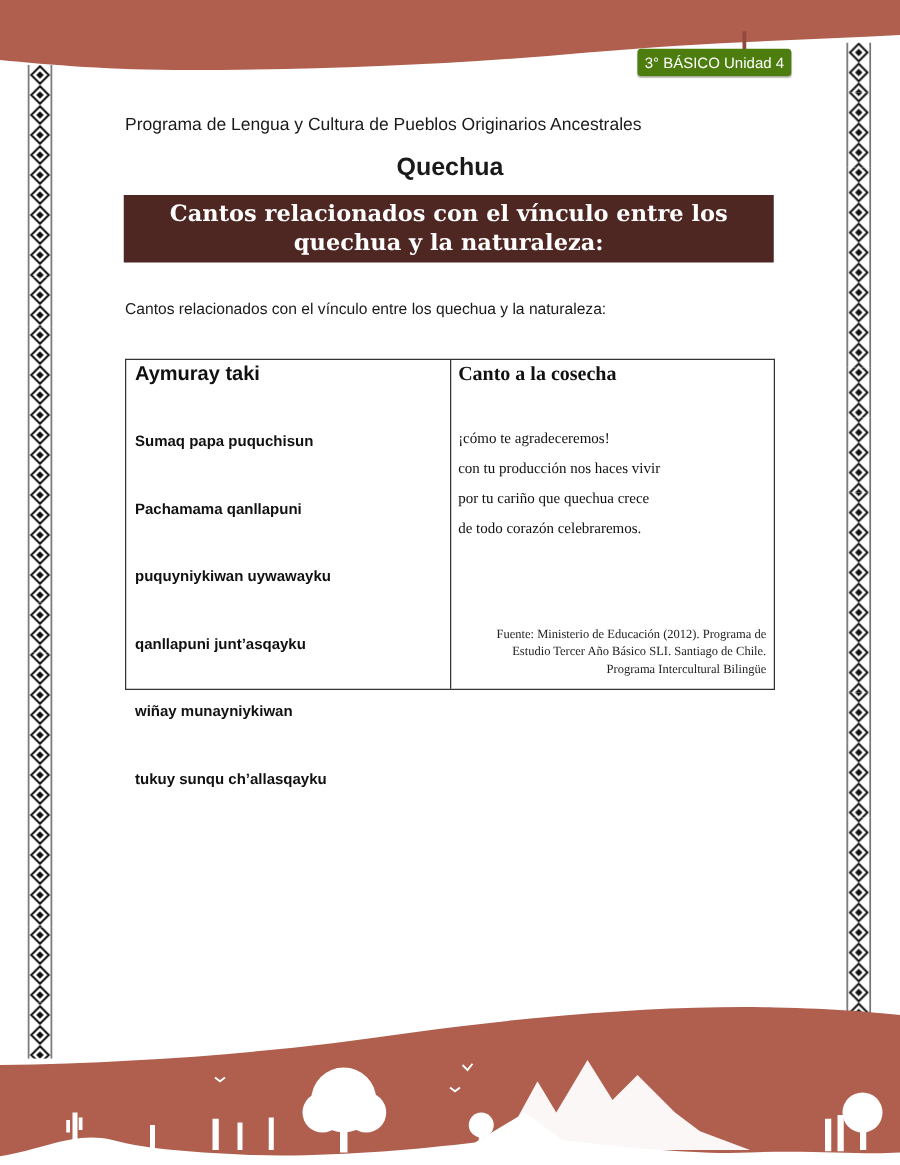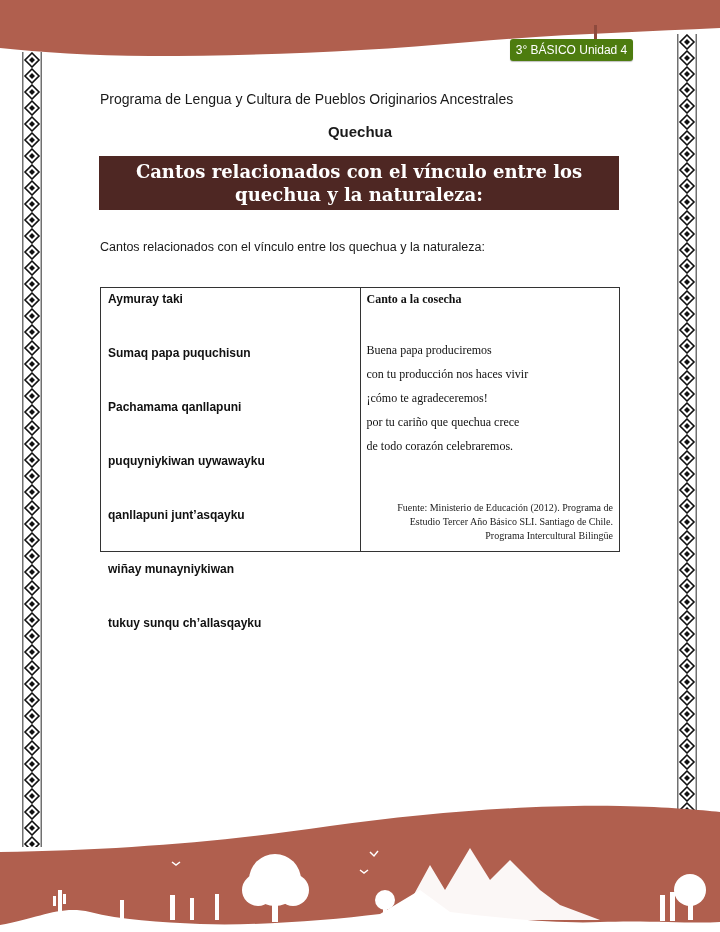--- a/index.html
+++ b/index.html
@@ -20,40 +20,40 @@
     .border-strip { position: absolute; width: 20px; }
     .border-strip.left { left: 22px; top: 52px; height: 795px; }
     .border-strip.right { left: 677px; top: 34px; height: 790px; }
 
     .program-title {
       position: absolute; left: 100px; top: 91px; width: 520px;
       text-align: left; font-size: 14px; color: #1a1a1a;
     }
     .language-title {
       position: absolute; left: 100px; top: 123px; width: 520px;
-      text-align: center; font-size: 15px; font-weight: bold; color: #1a1a1a;
+      text-align: center; font-size: 20px; font-weight: bold; color: #1a1a1a;
     }
     .section-banner {
       position: absolute; left: 99px; top: 156px; width: 520px; height: 54px;
       background: #4e2723; color: #fff;
       font-family: "DejaVu Serif", serif; font-weight: bold;
       font-size: 18px; line-height: 23px; text-align: center; padding-top: 4px;
     }
     .intro-text {
       position: absolute; left: 100px; top: 240px; font-size: 12.5px; color: #1a1a1a;
     }
 
     .song-table {
       position: absolute; left: 100px; top: 287px; width: 520px; height: 265px;
       border: 1px solid #333; display: flex;
     }
     .song-col { position: relative; height: 100%; }
     .song-col.left { width: 260px; border-right: 1px solid #333; padding: 3px 0 0 7px; }
     .song-col.right { width: 259px; padding: 3px 6px 0 6px; font-family: Liberation Serif, serif; }
-    .col-title { font-size: 12px; font-weight: bold; height: 20px; line-height: 17px; }
+    .col-title { font-size: 16px; font-weight: bold; height: 20px; line-height: 17px; }
     .lyrics { margin-top: 27px; }
     .lyric-line { font-size: 12px; line-height: 24px; height: 24px; }
     .song-col.left .lyric-line { font-weight: bold; margin-top: 30px; }
     .source-note {
       position: absolute; right: 6px; top: 213px; text-align: right;
       font-size: 10px; line-height: 14px; color: #222;
     }
   </style>
 </head>
 <body>
@@ -188,23 +188,22 @@
       <div class="lyric-line">Pachamama qanllapuni</div>
       <div class="lyric-line">puquyniykiwan uywawayku</div>
       <div class="lyric-line">qanllapuni junt’asqayku</div>
       <div class="lyric-line">wiñay munayniykiwan</div>
       <div class="lyric-line">tukuy sunqu ch’allasqayku</div>
     </div>
   </div>
   <div class="song-col right">
     <div class="col-title">Canto a la cosecha</div>
     <div class="lyrics">
-      <div class="lyric-line">Buena papa produciremos</div>
+      <div class="lyric-line">¡cómo te agradeceremos!</div>
       <div class="lyric-line">con tu producción nos haces vivir</div>
-      <div class="lyric-line">¡cómo te agradeceremos!</div>
       <div class="lyric-line">por tu cariño que quechua crece</div>
       <div class="lyric-line">de todo corazón celebraremos.</div>
     </div>
     <div class="source-note">
       <div>Fuente: Ministerio de Educación (2012). Programa de</div>
       <div>Estudio Tercer Año Básico SLI. Santiago de Chile.</div>
       <div>Programa Intercultural Bilingüe</div>
     </div>
   </div>
 </div>

